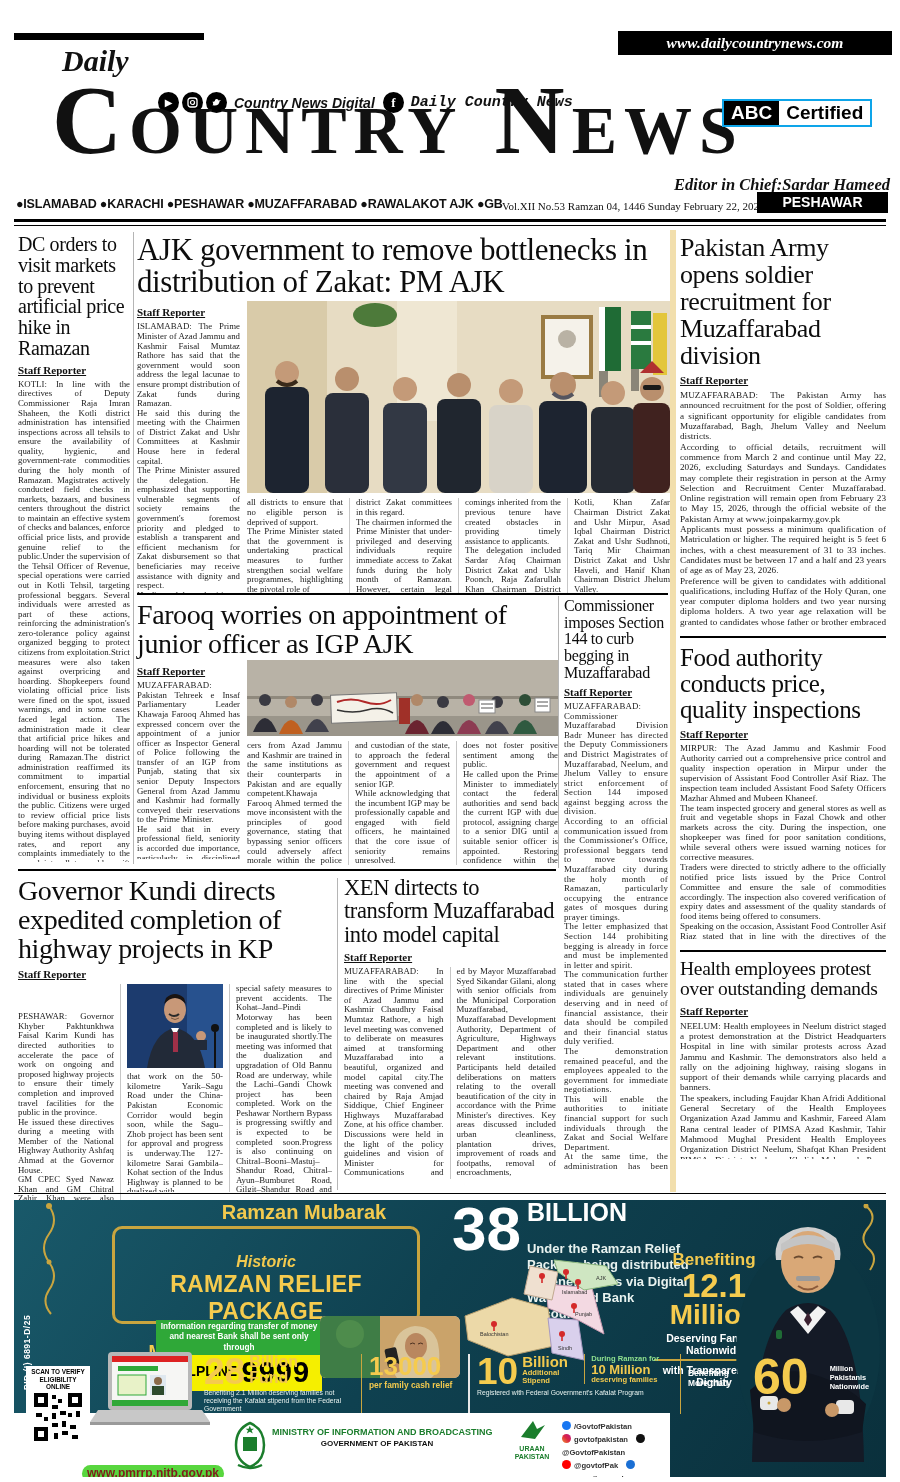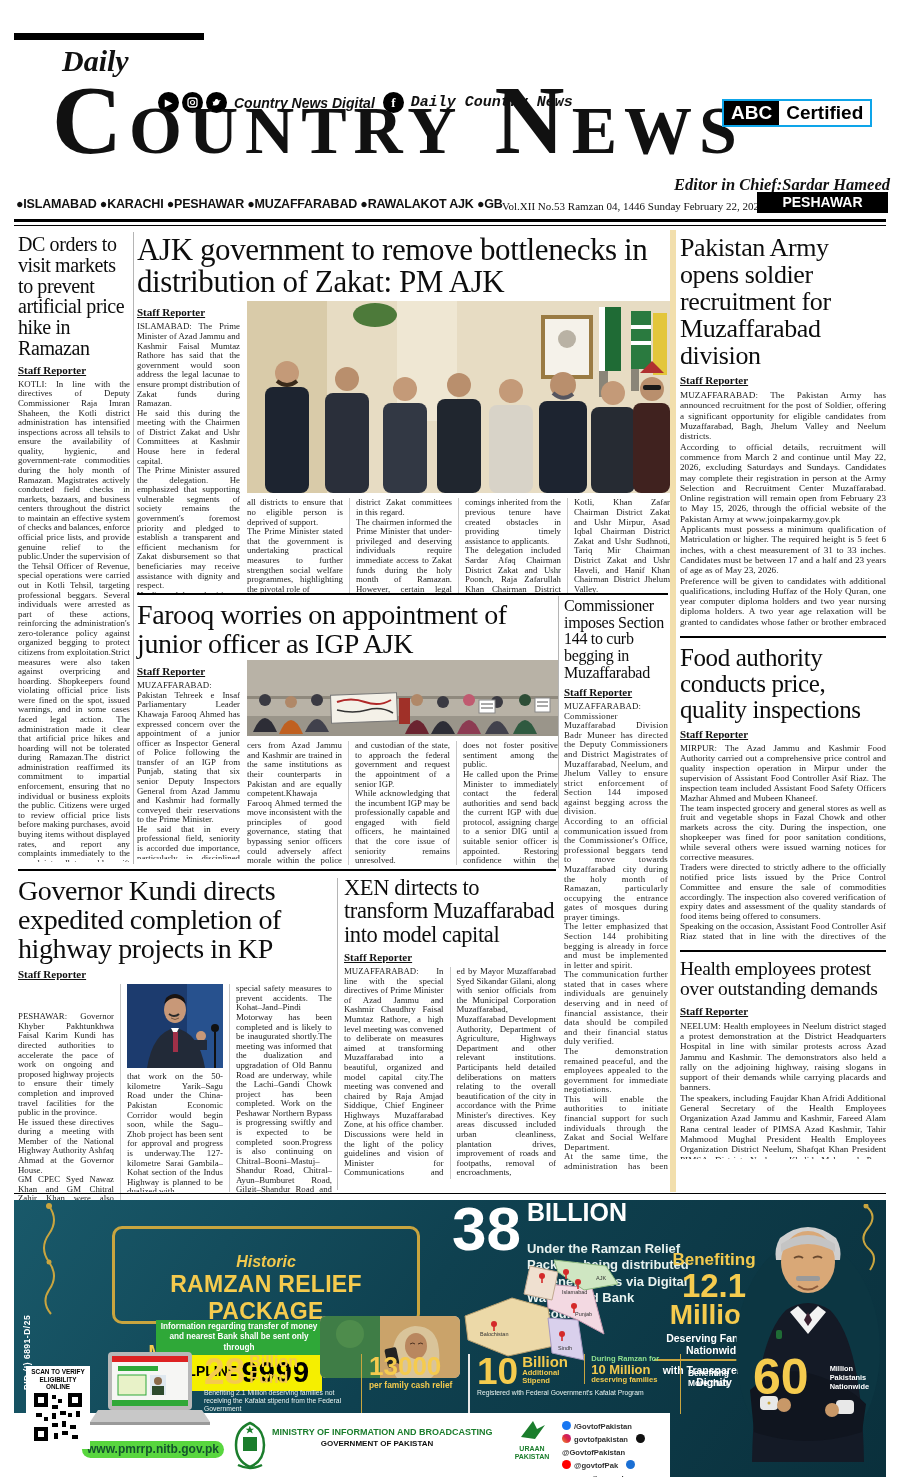--- a/index.html
+++ b/index.html
@@ -30,30 +30,31 @@
   
   .banner{position:absolute;left:14px;top:1200px;width:872px;height:277px;overflow:hidden;
           background:linear-gradient(125deg,#19596a 0%,#0f4150 45%,#0a303c 100%);}
   .gold{color:#f2c94e;}
   .banner .gbx{position:absolute;border:3px solid #c9a53f;border-radius:10px;text-align:center;}
   .stat-num{font-family:"Liberation Sans",sans-serif;font-weight:700;color:#f5cb4e;line-height:.95;}
   .stat-lab{font-family:"Liberation Sans",sans-serif;font-weight:700;color:#f2c94e;line-height:1;}
   .stat-cap{font-family:"Liberation Sans",sans-serif;color:#e8f2ef;font-size:6.8px;line-height:1.2;}
   .wdiv{width:1px;background:#c9a53f;align-self:stretch;margin:0 7px;}
   .white-strip{position:absolute;left:0;top:213px;width:656px;height:64px;background:#fff;}
-  .pill{position:absolute;background:#58d63e;border-radius:9px;color:#14532d;font-family:"Liberation Sans",sans-serif;
-        font-weight:700;font-size:12px;text-align:center;line-height:17px;}
+  .pill{position:absolute;background:#58d63e;border-radius:9px;color:#7f1d1d;font-family:"Liberation Sans",sans-serif;
+        font-weight:700;font-size:12px;text-align:center;line-height:17px;margin-top:24px;}
   .soc-dot{display:inline-block;width:9px;height:9px;border-radius:50%;margin-right:3px;vertical-align:-1px;}
 </style>
 </head>
 <body>
 
 <div class="page">
 
   <div class="abs" style="left:14px;top:33px;width:190px;height:7px;background:#000;"></div>
+  <div class="abs website-bar" style="left:618px;top:31px;width:274px;height:24px;">www.dailycountrynews.com</div>
   <div class="abs" style="left:62px;top:44px;font-size:30px;font-style:italic;font-weight:700;">Daily</div>
 
   <div class="abs" style="left:158px;top:92px;display:flex;align-items:center;">
     <span class="soc-ic">▶</span>
     <span class="soc-ic">
       <svg width="11" height="11" viewBox="0 0 11 11">
           <rect x="1" y="1" width="9" height="9" rx="2.5" fill="none" stroke="#fff" stroke-width="1.3"></rect>
           <circle cx="5.5" cy="5.5" r="2" fill="none" stroke="#fff" stroke-width="1.2"></circle>
         </svg>
     </span>
@@ -302,20 +303,21 @@
   <div class="abs" style="left:14px;top:1193px;width:872px;height:1px;background:#000;"></div>
 
   <div class="banner sans">
 
     <svg class="abs" style="left:22px;top:2px;" width="26" height="130" viewBox="0 0 26 130">
       <path d="M13,4 q10,14 0,28 q-10,14 0,28 q10,14 0,28 q-8,12 2,24" stroke="#c9a53f" stroke-width="2" fill="none"></path>
       <circle cx="13" cy="4" r="3" fill="#c9a53f"></circle>
         <circle cx="13" cy="60" r="2.5" fill="#c9a53f"></circle>
     </svg>
 
+    <div class="abs gold" style="left:120px;top:1px;width:340px;text-align:center;font-weight:700;font-size:20px;">Ramzan Mubarak</div>
 
     <div class="gbx" style="left:98px;top:26px;width:302px;height:88px;padding-top:4px;">
       <div class="gold" style="font-weight:700;font-style:italic;font-size:16px;margin-top:20px;">Historic</div>
       <div style="font-weight:700;font-size:23px;color:#f5cb4e;letter-spacing:0.3px;">RAMZAN RELIEF PACKAGE</div>
       <div class="gold" style="font-weight:700;font-size:15px;">by Prime Minister</div>
       <div style="font-weight:700;font-size:18px;color:#f5cb4e;">Muhammad Shehbaz Sharif</div>
     </div>
 
     <div class="abs" style="left:134px;top:120px;width:166px;margin-left:8px;">
       <div style="background:#2fa838;color:#fff;font-weight:700;font-size:8.2px;text-align:center;padding:2px 2px;line-height:1.25;">

